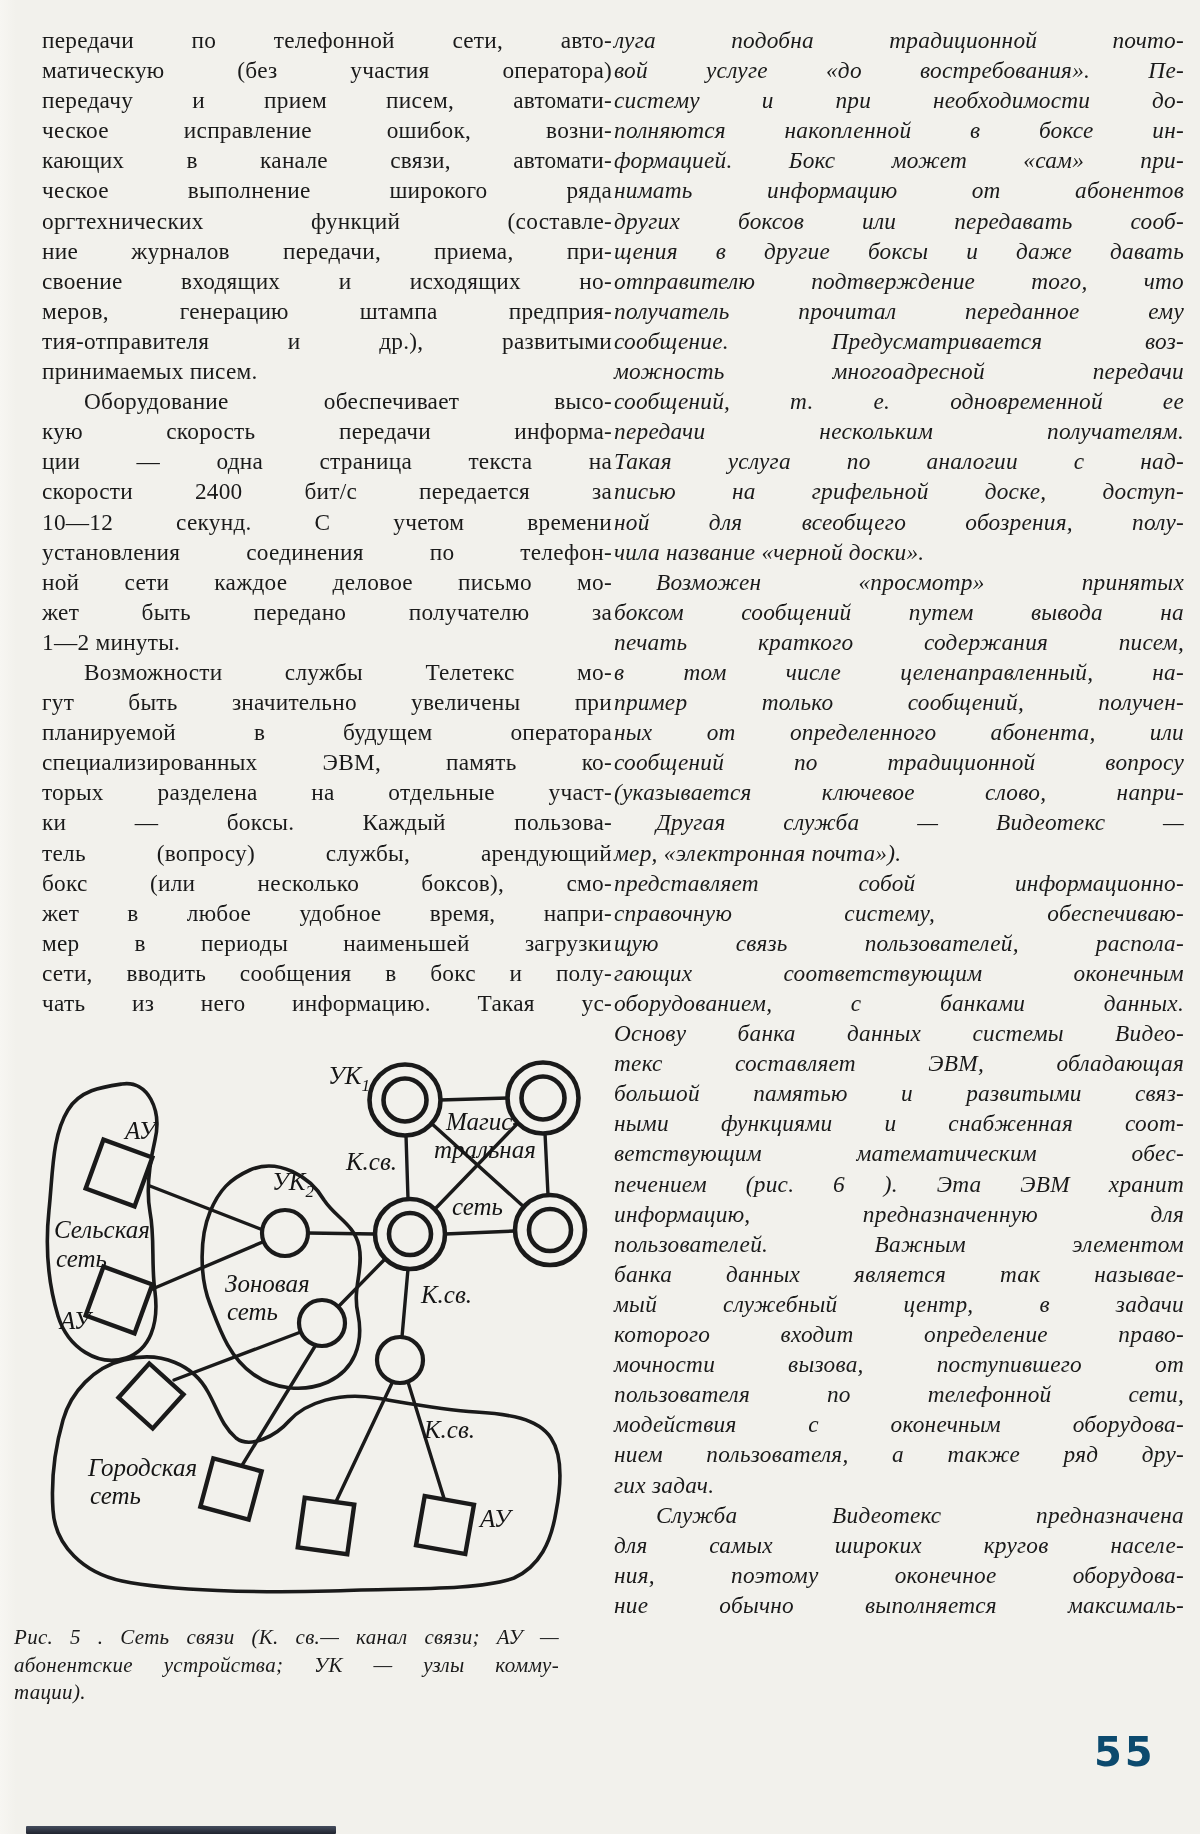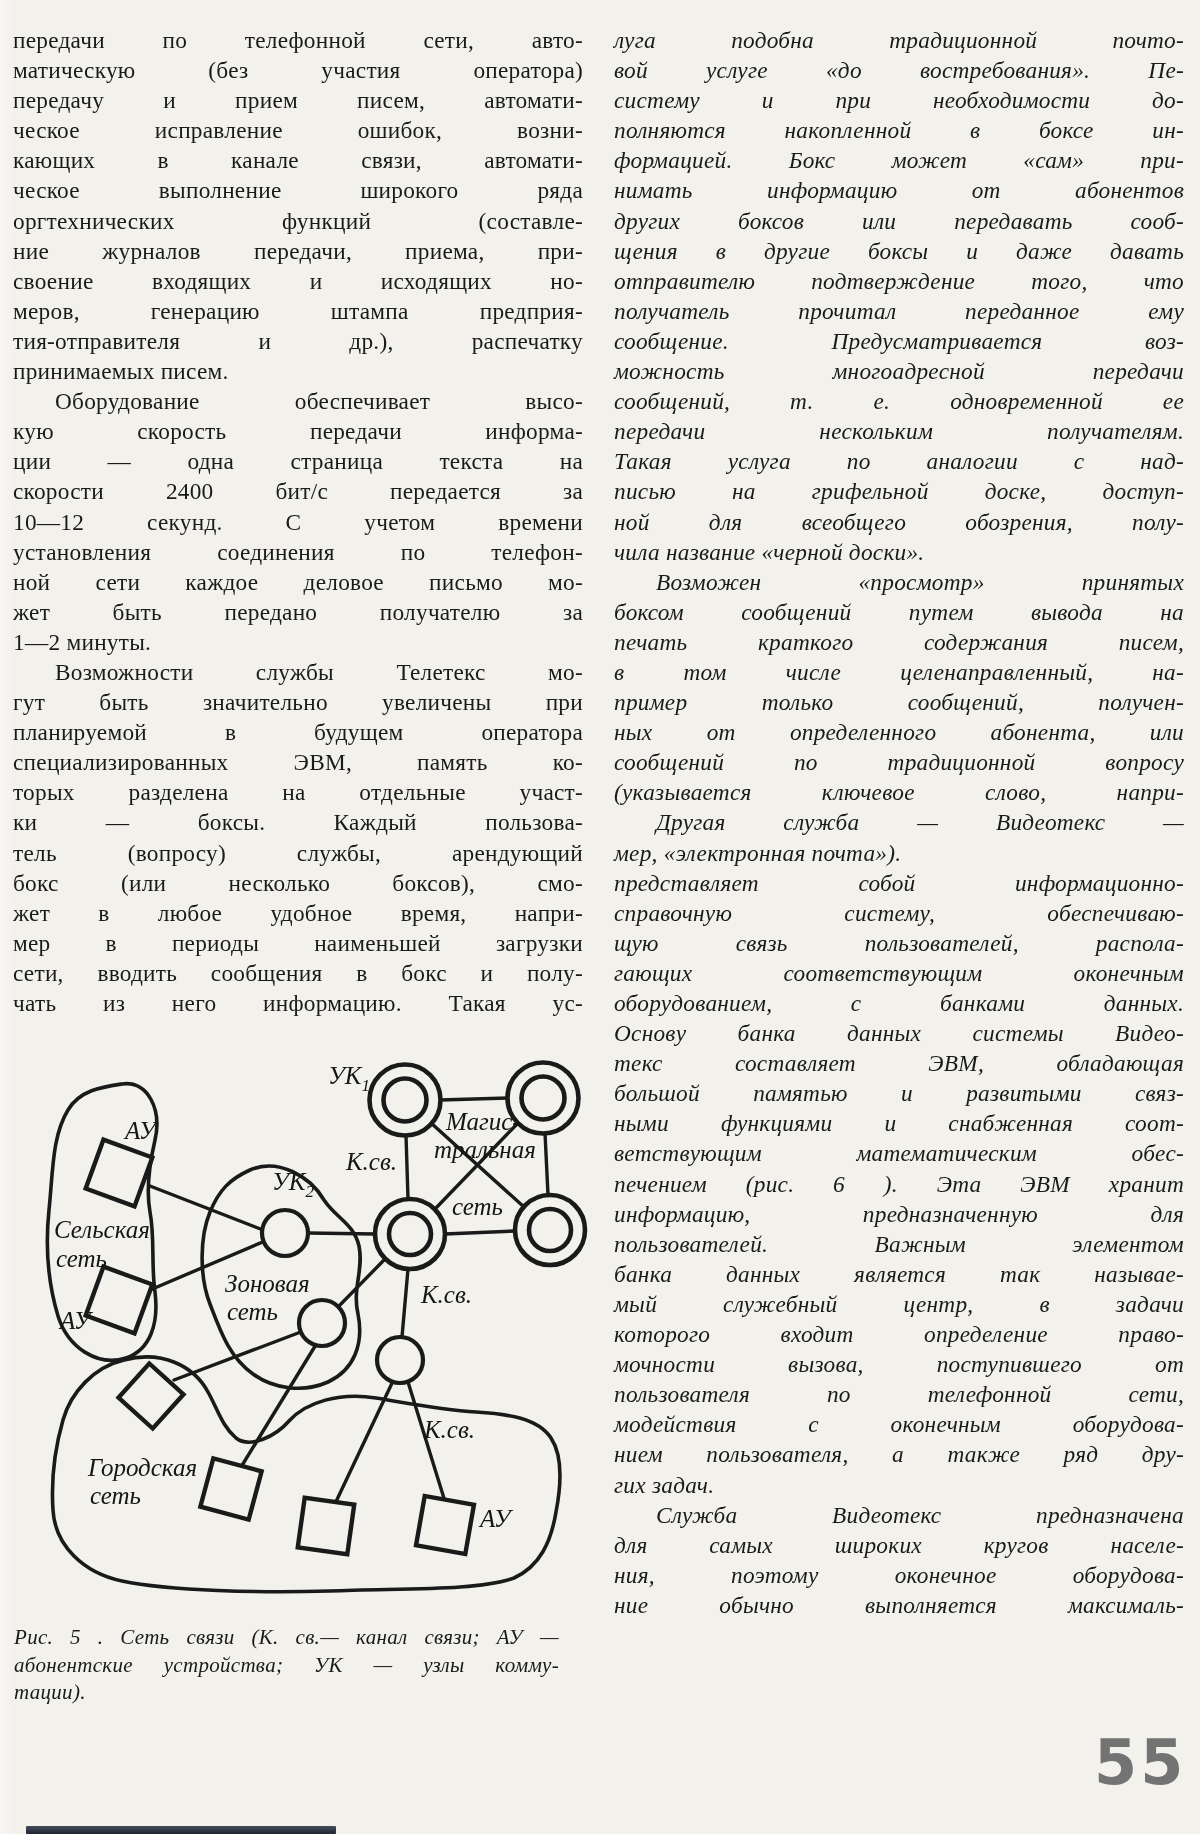--- a/index.html
+++ b/index.html
@@ -2,52 +2,52 @@
 <html><head>
 <meta charset="utf-8">
 <style>
   html,body{margin:0;padding:0;background:#d8d6d0;}
   .page{position:relative;width:1200px;height:1834px;background:#f2f1ec;overflow:hidden;
         font-family:"Liberation Serif",serif;color:#1a1a1a;}
   .page::before{content:"";position:absolute;left:0;top:0;width:16px;height:100%;
         background:linear-gradient(90deg,#f7f6f2,rgba(247,246,242,0));pointer-events:none;}
   .col{position:absolute;top:25px;width:570px;font-size:23.3px;line-height:30.1px;
        letter-spacing:.25px;text-align:justify;}
-  .colL{left:13px;}
+  .colL{left:42px;}
   .colR{left:614px;font-style:italic;}
   .ln{text-align:justify;text-align-last:justify;white-space:normal;}
   .ln.e{text-align-last:left;}
   .ln.p{text-indent:42px;}
   .fig{position:absolute;left:22px;top:1040px;margin:0;width:580px;height:575px;}
   .fig svg{display:block;}
   .caption{position:absolute;left:14px;top:1624px;width:545px;
            font-style:italic;font-size:21px;line-height:27.5px;letter-spacing:.3px;}
   .folio{position:absolute;left:1094px;top:1732px;font-family:"DejaVu Sans",sans-serif;
-         font-weight:bold;font-size:62px;line-height:1;letter-spacing:3px;color:#737373;}
+         font-weight:bold;font-size:40px;line-height:1;letter-spacing:3px;color:#0c4a6e;}
   .scan-strip{position:absolute;left:26px;top:1826px;width:310px;height:8px;
          background:linear-gradient(180deg,#454d5e,#20242e);border-radius:1px;}
   .diaglbl{font-family:"Liberation Serif",serif;font-style:italic;fill:#151515;}
 </style>
 </head>
 <body>
 
 <div class="page">
 
   <div id="colL" class="col colL">
       <div class="ln">передачи по телефонной сети, авто-</div>
       <div class="ln">матическую (без участия оператора)</div>
       <div class="ln">передачу и прием писем, автомати-</div>
       <div class="ln">ческое исправление ошибок, возни-</div>
       <div class="ln">кающих в канале связи, автомати-</div>
       <div class="ln">ческое выполнение широкого ряда</div>
       <div class="ln">оргтехнических функций (составле-</div>
       <div class="ln">ние журналов передачи, приема, при-</div>
       <div class="ln">своение входящих и исходящих но-</div>
       <div class="ln">меров, генерацию штампа предприя-</div>
-      <div class="ln">тия-отправителя и др.), распечатку</div>
+      <div class="ln">тия-отправителя и др.), развитыми</div>
       <div class="ln e">принимаемых писем.</div>
       <div class="ln p">Оборудование обеспечивает высо-</div>
       <div class="ln">кую скорость передачи информа-</div>
       <div class="ln">ции — одна страница текста на</div>
       <div class="ln">скорости 2400 бит/с передается за</div>
       <div class="ln">10—12 секунд. С учетом времени</div>
       <div class="ln">установления соединения по телефон-</div>
       <div class="ln">ной сети каждое деловое письмо мо-</div>
       <div class="ln">жет быть передано получателю за</div>
       <div class="ln e">1—2 минуты.</div>

